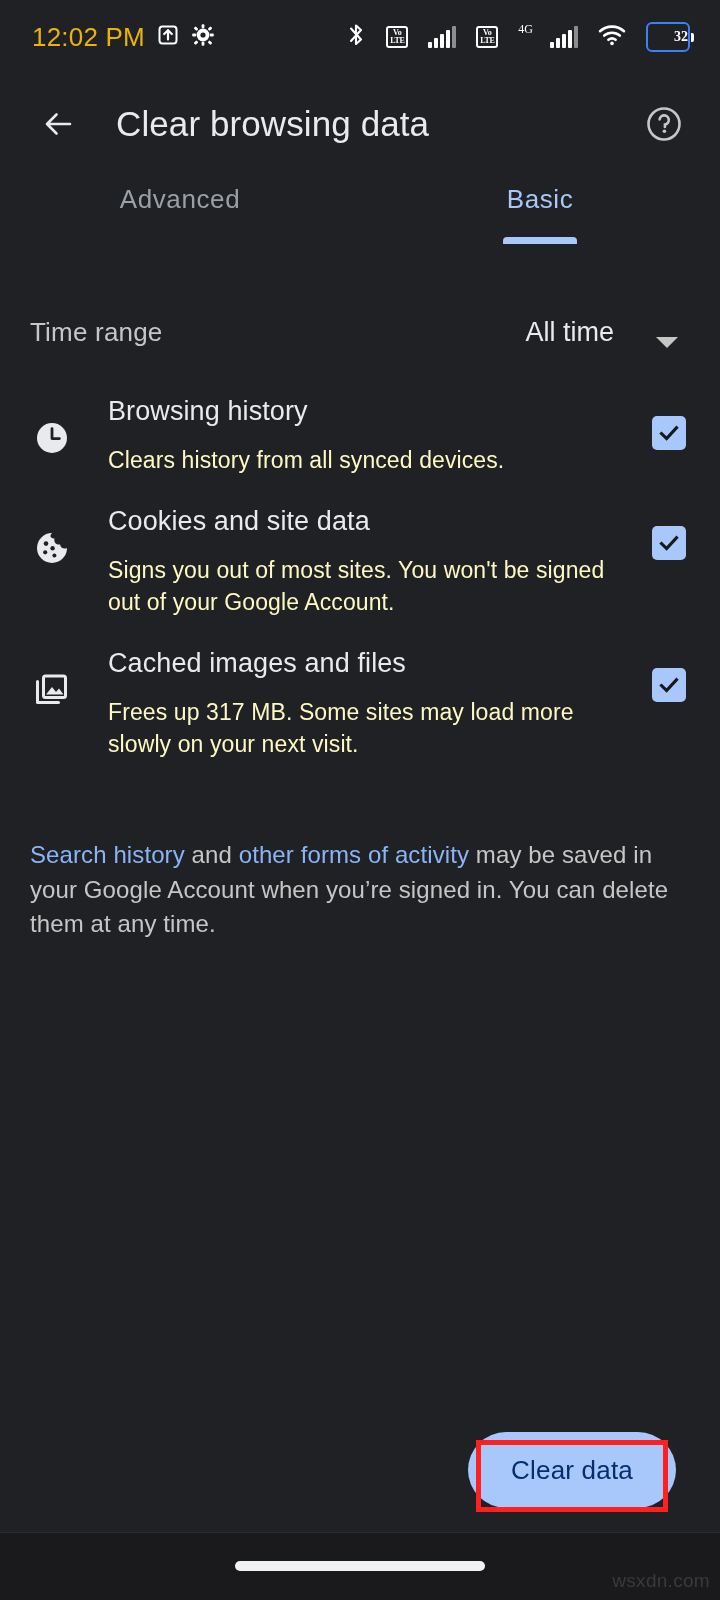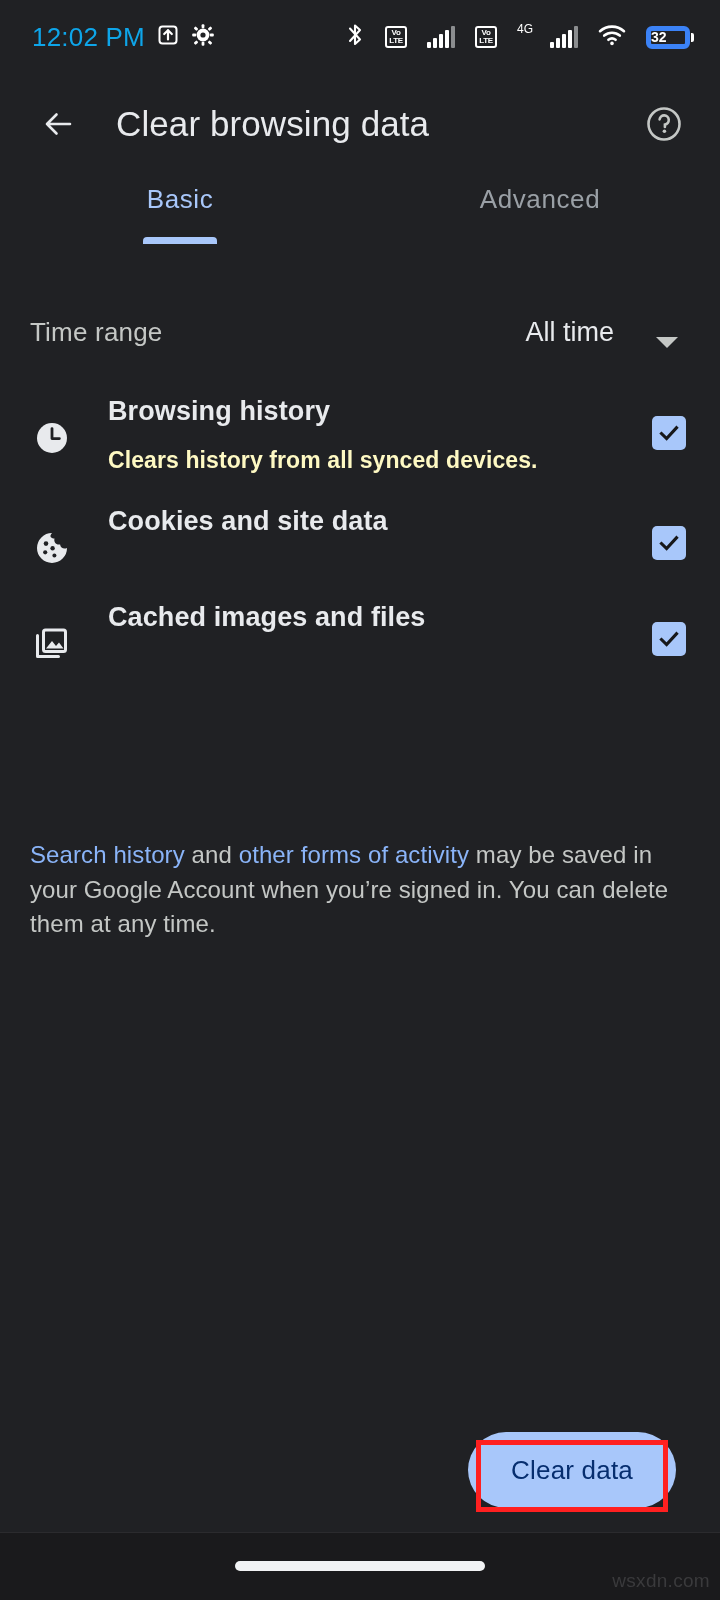--- a/index.html
+++ b/index.html
@@ -18,22 +18,22 @@
 
   
   .statusbar {
     position:absolute; top:0; left:0;
     width:720px; height:74px;
     display:flex; align-items:center;
     padding:0 26px 0 32px;
     background:#202124;
   }
   .sb-left { display:flex; align-items:center; gap:11px; }
-  .sb-clock { font-size:26px; font-weight:500; color:#0ea5e9; letter-spacing:.2px; }
-  .sb-right { margin-left:auto; display:flex; align-items:center; gap:20px; }
+  .sb-clock { font-size:26px; font-weight:500; color:#eab308; letter-spacing:.2px; }
+  .sb-right { margin-left:auto; display:flex; align-items:center; gap:20px;font-family:Liberation Serif, serif; }
   .ic { display:block; }
 
   .volte-box {
     width:22px; height:22px;
     border:2px solid #fff; border-radius:3px;
     display:flex; flex-direction:column; align-items:center; justify-content:center;
     line-height:1;
   }
   .volte-box span { font-size:8px; font-weight:700; color:#fff; letter-spacing:-.3px; }
 
@@ -44,23 +44,23 @@
   .bars i.b3 { height:14px; }
   .bars i.b4 { height:18px; }
   .bars i.b5 { height:22px; background:#8b8d8f; }
 
   .net-label { font-size:12px; color:#fff; font-weight:500; margin-right:-3px; align-self:flex-start; }
 
   .battery {
     display:flex; align-items:center;
   }
   .battery .shell {
-    width:44px; height:23px;
-    border:5px solid #3b82f6; border-radius:6px;
-    display:flex; align-items:center; justify-content:flex-start;
+    width:44px; height:30px;
+    border:2px solid #3b82f6; border-radius:6px;
+    display:flex; align-items:center; justify-content:flex-end;
   }
   .battery .shell span { font-size:14px; font-weight:600; color:#fff; }
   .battery .nub { width:3px; height:9px; background:#fff; border-radius:0 2px 2px 0; margin-left:1px; }
 
   
   .appbar {
     position:absolute; top:76px; left:0;
     width:720px; height:96px;
     display:flex; align-items:center;
     padding:0 28px 0 30px;
@@ -108,21 +108,20 @@
     border-right:11px solid transparent;
     border-top:11px solid #c4c7c5;
   }
 
   
   .options { position:absolute; top:380px; left:0; width:720px; }
   .opt-row {
     display:flex; align-items:flex-start;
     padding:14px 24px 14px 28px;
     cursor:pointer;
-    font-weight:bold;
   }
   .opt-icon {
     width:48px; min-width:48px; height:48px;
     display:flex; align-items:center; justify-content:center;
     margin-top:20px;
   }
   .opt-text { flex:1; padding-left:32px; padding-right:16px; }
   .opt-title { font-size:27px; color:#e8eaed; line-height:1.28; letter-spacing:.1px; }
   .opt-sub   { font-size:23px; color:#fef9c3; line-height:1.38; margin-top:16px; letter-spacing:.1px; }
   .opt-check-wrap {
@@ -280,26 +279,26 @@
     <div class="help-btn">
       <svg width="40" height="40" viewBox="0 0 40 40">
         <circle cx="20" cy="20" r="15.5" fill="none" stroke="#c4c7c5" stroke-width="2.6"></circle>
         <path d="M15.6 15.4 a4.6 4.6 0 1 1 5.3 5.1 v2.4" fill="none" stroke="#c4c7c5" stroke-width="2.6" stroke-linecap="round"></path>
         <circle cx="20.4" cy="27.2" r="1.8" fill="#c4c7c5"></circle>
       </svg>
     </div>
   </div>
 
   <div class="tabs">
+    <div class="tab">
+      <span class="tab-label">Advanced</span>
+    </div>
     <div class="tab active">
       <span class="tab-label">Basic</span>
       <span class="tab-underline"></span>
-    </div>
-    <div class="tab">
-      <span class="tab-label">Advanced</span>
     </div>
   </div>
 
   <div class="timerange">
     <span class="tr-label">Time range</span>
     <span class="tr-value">All time</span>
     <span class="tr-caret"></span>
   </div>
 
   <div class="options">
@@ -329,40 +328,42 @@
         <svg width="42" height="42" viewBox="0 0 42 42">
           <path d="M21 6 a15 15 0 1 0 15 15 c-3.2 1.5 -6.6 -0.2 -6.9 -3.6 c-3.9 0.9 -6.6 -2.2 -5.6 -5.9 c-3.6 0.1 -5.6 -2.3 -2.5 -5.5 z" fill="#e8eaed"></path>
           <circle cx="15" cy="16.6" r="2.3" fill="#202124"></circle>
           <circle cx="14.2" cy="25.3" r="2.1" fill="#202124"></circle>
           <circle cx="21.6" cy="21.2" r="2.2" fill="#202124"></circle>
           <circle cx="23.4" cy="28.6" r="2.0" fill="#202124"></circle>
         </svg>
       </div>
       <div class="opt-text">
         <div class="opt-title">Cookies and site data</div>
+        <div class="opt-sub">Signs you out of most sites. You won't be signed out of your Google Account.</div>
       </div>
       <div class="opt-check-wrap">
         <div class="checkbox">
           <svg width="24" height="24" viewBox="0 0 24 24">
             <path d="M4.5 12.6 L9.6 17.6 L19.5 6.8" fill="none" stroke="#17181a" stroke-width="3.1" stroke-linecap="square" stroke-linejoin="miter"></path>
           </svg>
         </div>
       </div>
     </div>
 
     <div class="opt-row">
       <div class="opt-icon">
         <svg width="42" height="42" viewBox="0 0 42 42">
           <path d="M6.5 12.5 V33.5 H27.5" fill="none" stroke="#e8eaed" stroke-width="3" stroke-linecap="round" stroke-linejoin="round"></path>
           <rect x="12.5" y="7" width="22" height="21.5" rx="2" fill="none" stroke="#e8eaed" stroke-width="3"></rect>
           <path d="M15 25.5 L21 18 L25 23 L28 19.5 L32.5 25.5 Z" fill="#e8eaed"></path>
         </svg>
       </div>
       <div class="opt-text">
         <div class="opt-title">Cached images and files</div>
+        <div class="opt-sub">Frees up 317 MB. Some sites may load more slowly on your next visit.</div>
       </div>
       <div class="opt-check-wrap">
         <div class="checkbox">
           <svg width="24" height="24" viewBox="0 0 24 24">
             <path d="M4.5 12.6 L9.6 17.6 L19.5 6.8" fill="none" stroke="#17181a" stroke-width="3.1" stroke-linecap="square" stroke-linejoin="miter"></path>
           </svg>
         </div>
       </div>
     </div>
 

